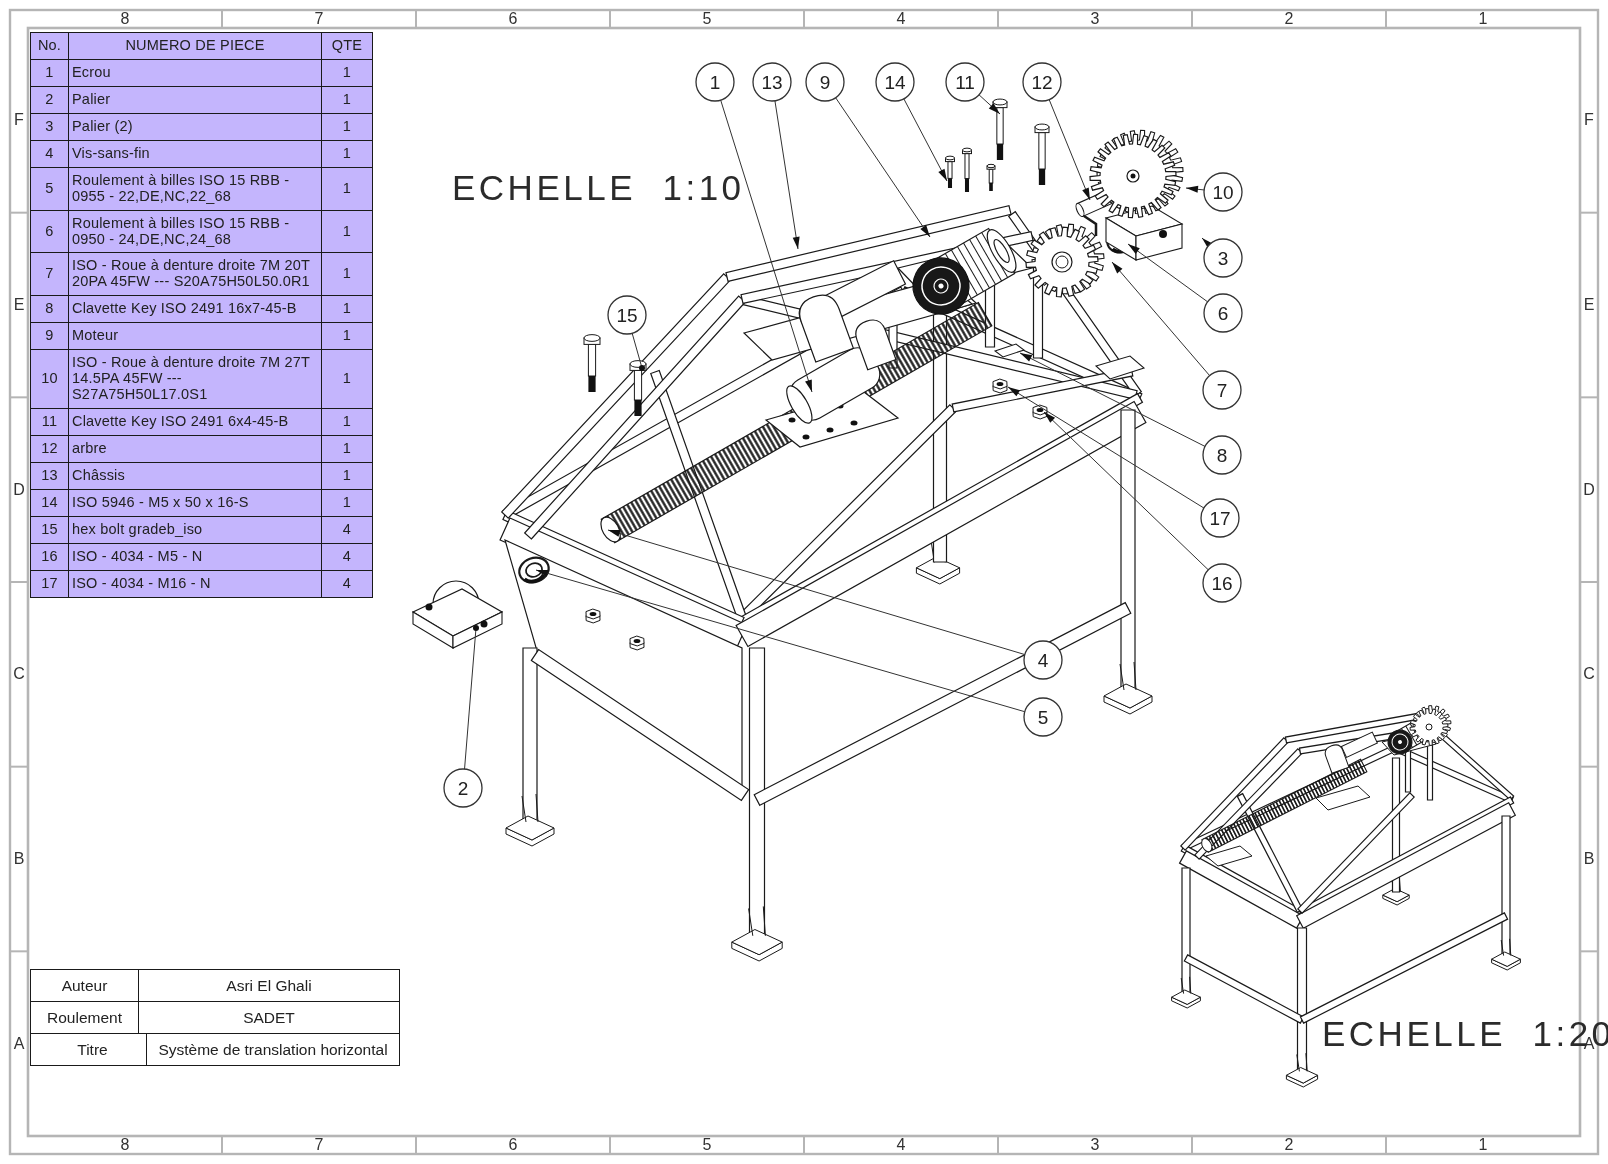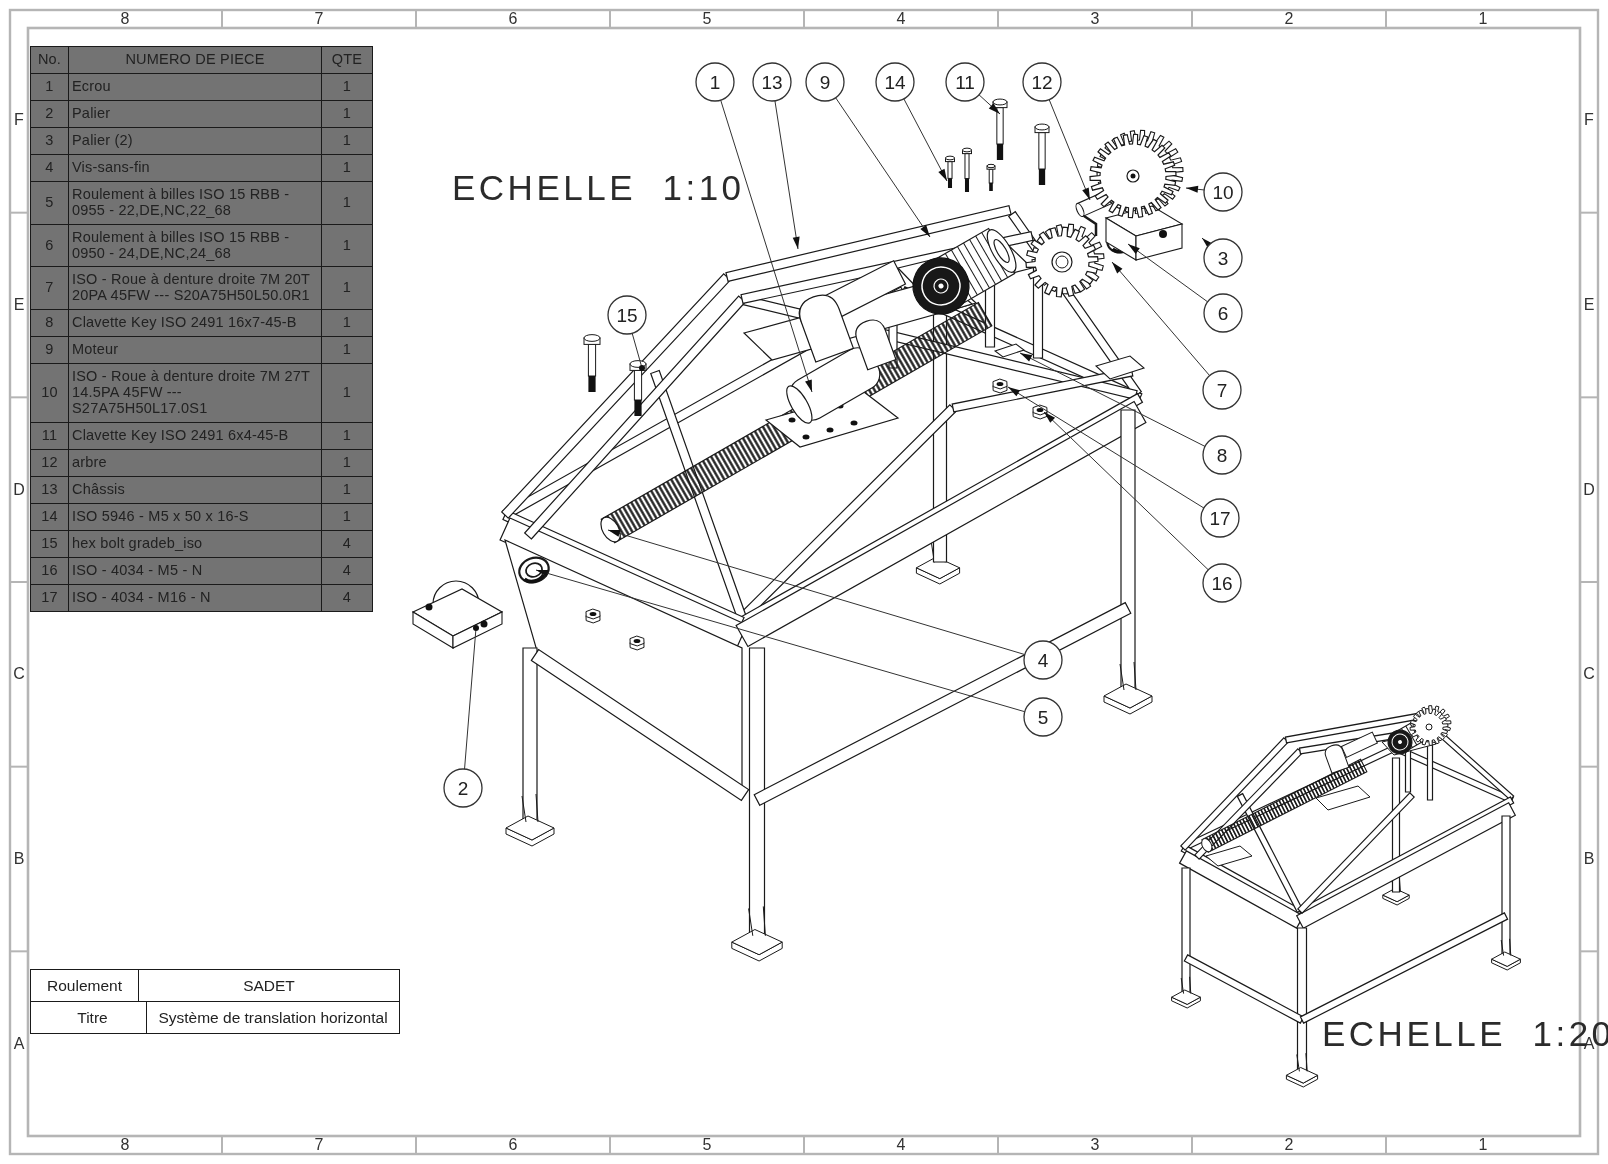--- a/index.html
+++ b/index.html
@@ -1,21 +1,21 @@
 <!DOCTYPE html>
 <html><head>
 <meta charset="utf-8">
 <style>
   html,body{margin:0;padding:0;background:#fff;}
   body{width:1608px;height:1164px;position:relative;overflow:hidden;
        font-family:"Liberation Sans",sans-serif;color:#222;}
   #sheet-svg{position:absolute;left:0;top:0;}
   
-  .parts-table{position:absolute;left:30px;top:32px;width:341px;background:#737373;
-      border:1.5px solid #1a1a1a;font-size:14.5px;line-height:1.1;letter-spacing:.2px;z-index:5;margin-top:14px;}
+  .parts-table{position:absolute;left:30px;top:32px;width:341px;background:#c4b5fd;
+      border:1.5px solid #1a1a1a;font-size:14.5px;line-height:1.1;letter-spacing:.2px;z-index:5;}
   .pt-row{display:flex;border-bottom:1px solid #1a1a1a;}
   .pt-row:last-child{border-bottom:none;}
   .pt-cell{padding:5px 3px;}
   .pt-no{width:31px;flex:0 0 31px;border-right:1px solid #1a1a1a;
       display:flex;align-items:center;justify-content:center;}
   .pt-name{flex:1;border-right:1px solid #1a1a1a;display:flex;align-items:center;text-align:left;}
   .pt-qty{width:44px;flex:0 0 44px;display:flex;align-items:center;justify-content:center;}
   .pt-header .pt-cell{justify-content:center;text-align:center;}
   
   .title-block{position:absolute;left:30px;top:969px;width:368px;background:#fff;
@@ -549,20 +549,24 @@
         <div class="pt-cell pt-no">17</div>
         <div class="pt-cell pt-name">ISO - 4034 - M16 - N</div>
         <div class="pt-cell pt-qty">4</div>
       </div>
     </div>
 </div>
 
 <div class="title-block">
   <div id="tb-rows">
       <div class="tb-row">
+        <div class="tb-label">Auteur</div>
+        <div class="tb-value">Asri El Ghali</div>
+      </div>
+      <div class="tb-row">
         <div class="tb-label">Roulement</div>
         <div class="tb-value">SADET</div>
       </div>
       <div class="tb-row">
         <div class="tb-label">Titre</div>
         <div class="tb-value">Système de translation horizontal</div>
       </div>
     </div>
 </div>
 

